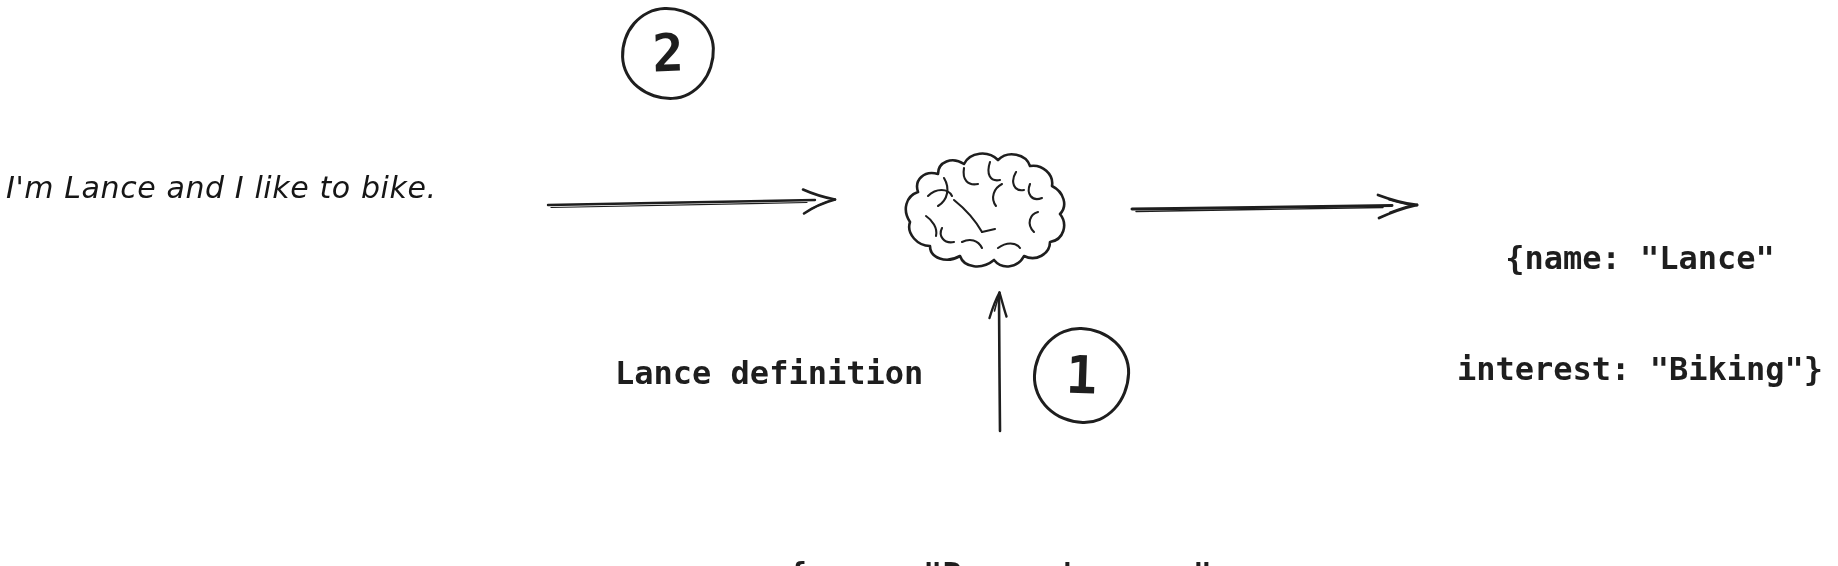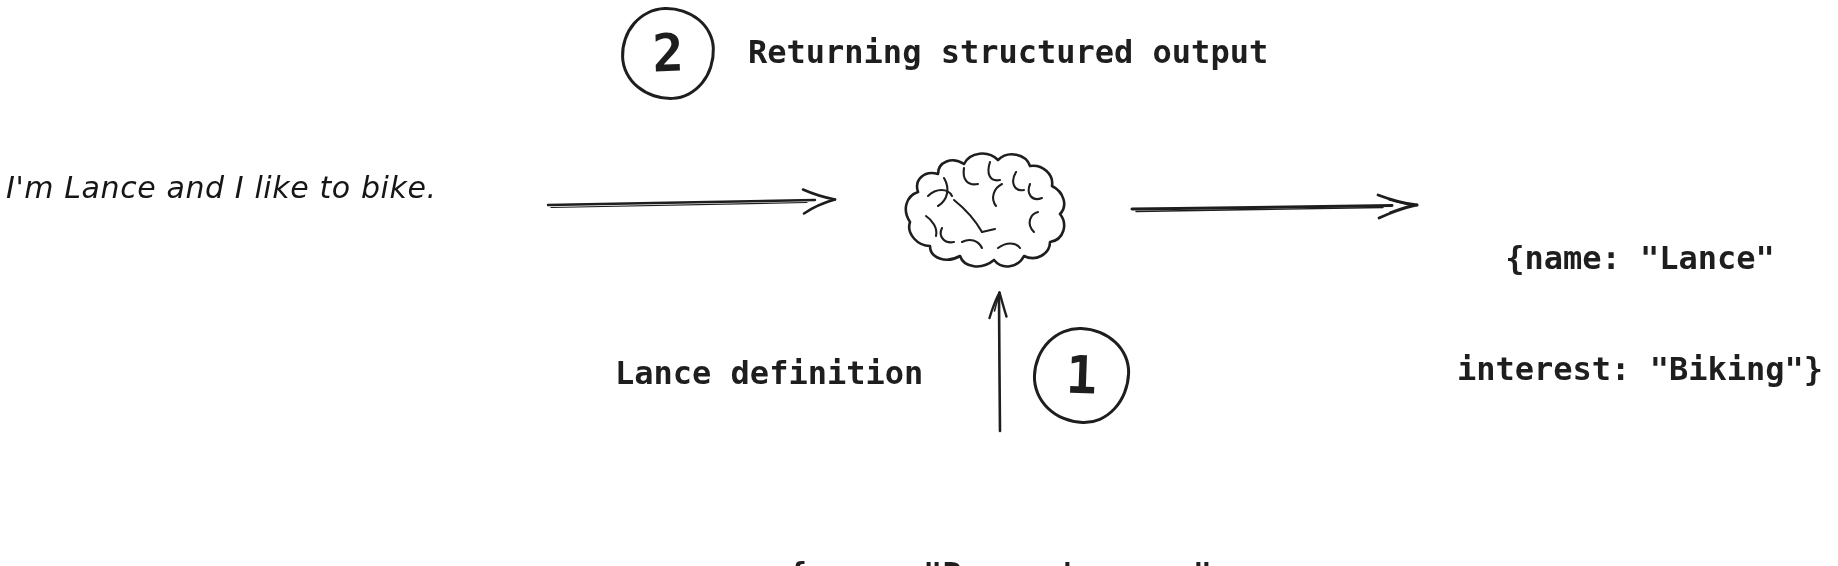--- a/index.html
+++ b/index.html
@@ -75,21 +75,20 @@
   }
 </style>
 </head>
 <body>
 
 <div class="canvas">
 
   <div class="step-badge badge-2">
     <span class="step-num">2</span>
   </div>
-  <div class="mono abs top-label">Returning structured output</div>
 
   <div class="handwriting abs input-text">I'm Lance and I like to bike.</div>
 
   <svg class="sketch" style="left:545px; top:188px;" width="298" height="30" viewBox="0 0 298 30">
     <path d="M 3 17 C 90 15.5, 185 13.5, 270 12" stroke-width="2.4"></path>
     <path d="M 6 19.5 C 95 18, 180 16, 262 14.5" stroke-width="1.2"></path>
     <path d="M 258 1.5 C 268 6, 280 9.5, 290 11.5" stroke-width="2.6"></path>
     <path d="M 290 11.5 C 279 14.5, 267 20, 259 25.5" stroke-width="2.6"></path>
     <path d="M 266 21 C 274 17, 282 13.5, 288 12" stroke-width="1.8"></path>
   </svg>

